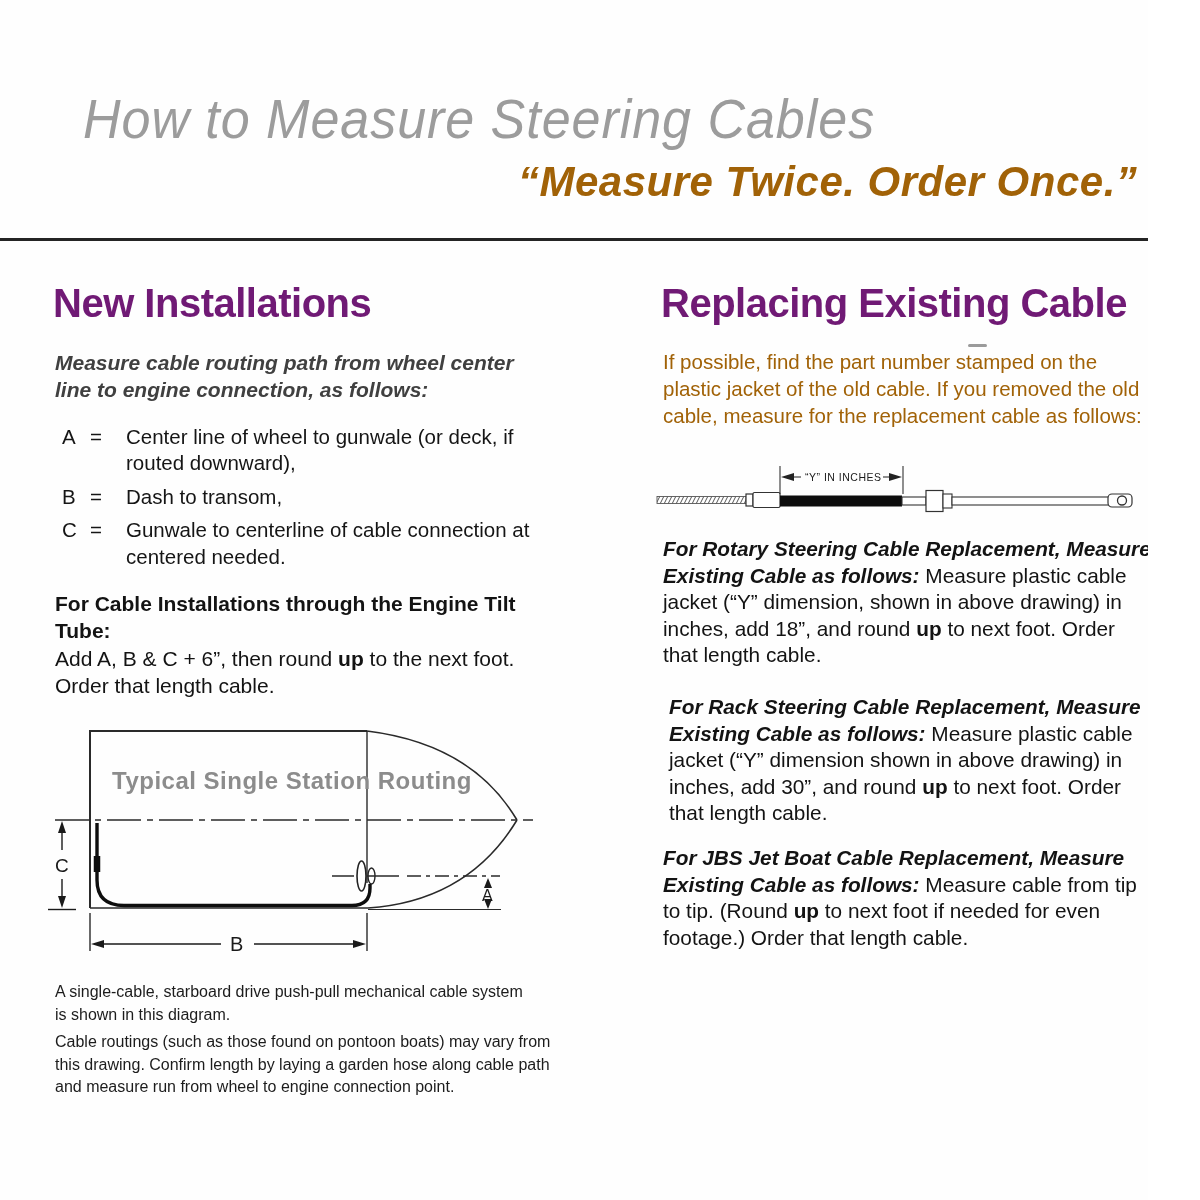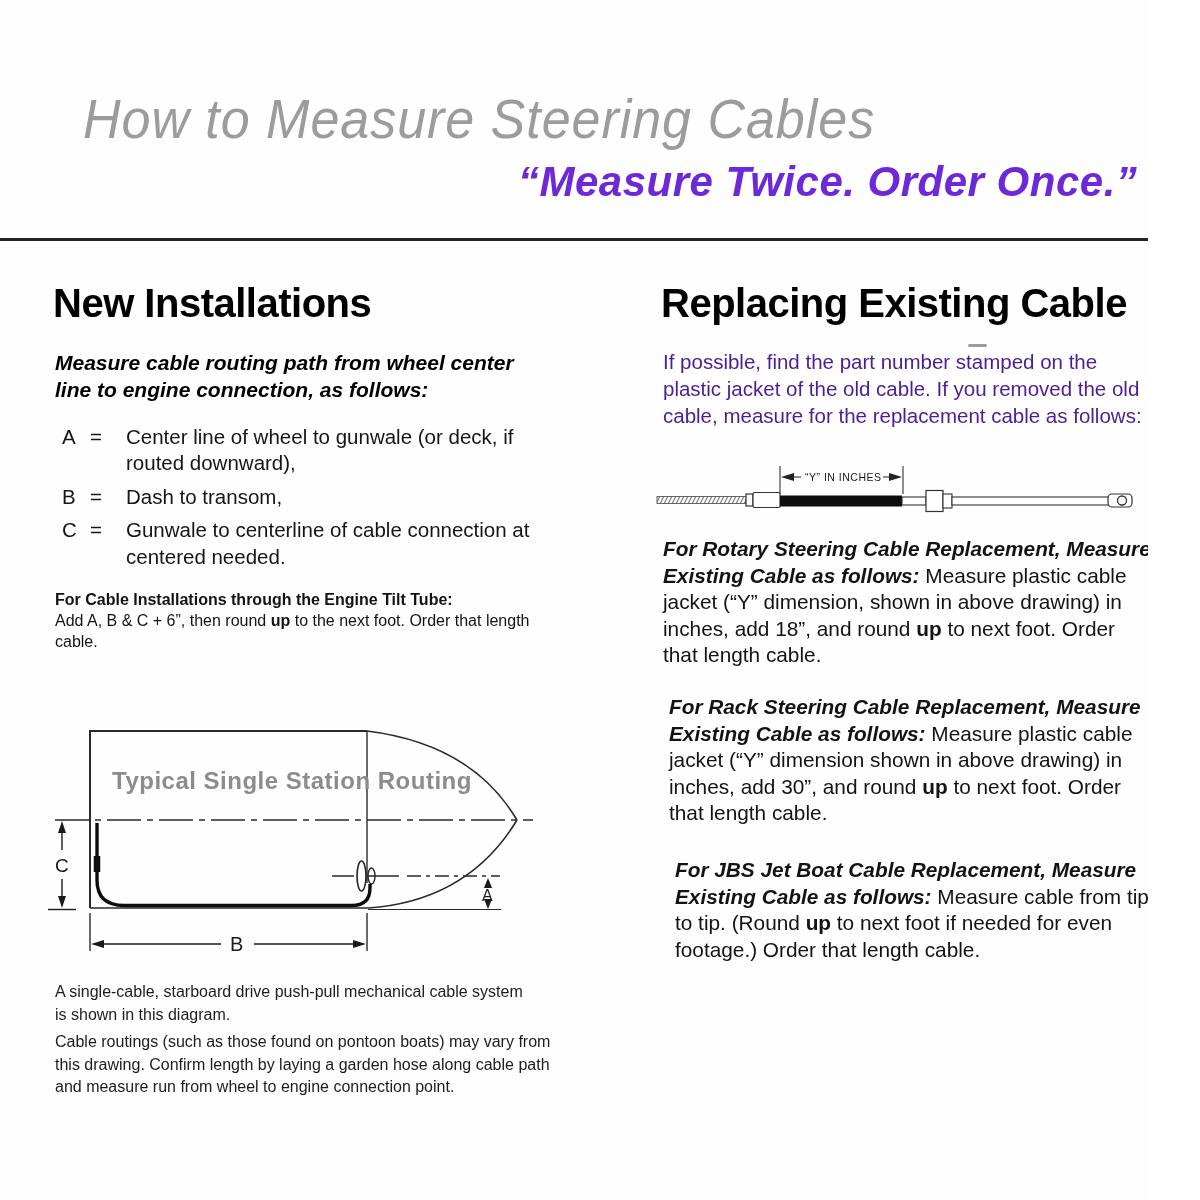--- a/index.html
+++ b/index.html
@@ -8,38 +8,38 @@
     font-family:"Liberation Sans",sans-serif;color:#161616;overflow:hidden;
   }
   .abs{position:absolute;}
   .title{
     left:83px;top:86px;font-size:56px;font-style:italic;font-weight:400;
     color:#9c9c9c;white-space:nowrap;transform:scaleX(.93);transform-origin:left top;
     letter-spacing:1px;
   }
   .tagline{
     left:518px;top:158px;font-size:42px;font-style:italic;font-weight:700;
-    color:#6d28d9;white-space:nowrap;letter-spacing:.5px;text-align:center;
+    color:#a16207;white-space:nowrap;letter-spacing:.5px;text-align:center;
   }
   .divider{left:0;top:238px;width:1200px;height:0;border-top:3px solid #242424;}
-  .col-heading{font-size:40px;font-weight:700;color:#000000;letter-spacing:-.5px;white-space:nowrap;}
+  .col-heading{font-size:40px;font-weight:700;color:#701a75;letter-spacing:-.5px;white-space:nowrap;}
   #left-heading{left:53px;top:281px;}
   #right-heading{left:661px;top:281px;}
   .intro-left{
     left:55px;top:349px;width:480px;font-size:21px;font-weight:700;font-style:italic;
-    line-height:1.3;color:#000000;
+    line-height:1.3;color:#404040;
   }
   .abc-list{left:62px;top:424px;width:472px;font-size:20.5px;line-height:1.29;color:#151515;}
   .abc-row{display:grid;grid-template-columns:28px 36px 1fr;margin-bottom:7px;}
-  .tilt{left:55px;top:590px;width:486px;font-size:16px;line-height:1.3;color:#131313;}
+  .tilt{left:55px;top:590px;width:486px;font-size:21px;line-height:1.3;color:#131313;}
   .tilt .tilt-head{font-weight:700;}
   .note{font-size:16px;line-height:1.42;color:#1c1c1c;}
   #note1{left:55px;top:965px;width:470px;}
   #note2{left:55px;top:1015px;width:505px;}
-  .right-intro{left:663px;top:348px;width:487px;font-size:20.5px;line-height:1.32;color:#4c1d95;}
+  .right-intro{left:663px;top:348px;width:487px;font-size:20.5px;line-height:1.32;color:#a16207;}
   .sec{width:492px;font-size:20.8px;line-height:1.28;color:#131313;}
   .sec .lead{font-weight:700;font-style:italic;text-align:center;}
   #sec0{left:663px;top:536px;}
   #sec1{left:663px;top:688px;}
   #sec2{left:663px;top:845px;}
   .artifact-dash{left:968px;top:344px;width:19px;height:3px;background:#9b9b9b;border-radius:2px;}
   svg text{font-family:"Liberation Sans",sans-serif;}
   .diag-caption{fill:#8c8c8c;font-size:24px;font-weight:700;letter-spacing:.5px;}
   .dim-label{fill:#1a1a1a;}
 </style>
@@ -154,15 +154,15 @@
     <path d="M794,477 L801,477" stroke="#333" stroke-width="1.1"></path>
     <text x="805" y="481" font-size="10.5" letter-spacing="0.5" class="dim-label">“Y” IN INCHES</text>
     <path d="M883,477 L889,477" stroke="#333" stroke-width="1.1"></path>
     <polygon points="902,477 889,473 889,481" fill="#222"></polygon>
   </svg>
 
   <p class="abs sec" id="sec0" style="margin:0"><span class="lead">For Rotary Steering Cable Replacement, Measure Existing Cable as follows:</span><span> Measure plastic cable jacket (“Y” dimension, shown in above drawing) in inches, add 18”, and round </span><b>up</b><span> to next foot. Order that length cable.</span></p>
 
   <p class="abs sec" id="sec1" style="margin:6px"><span class="lead">For Rack Steering Cable Replacement, Measure Existing Cable as follows:</span><span> Measure plastic cable jacket (“Y” dimension shown in above drawing) in inches, add 30”, and round </span><b>up</b><span> to next foot. Order that length cable.</span></p>
 
-  <p class="abs sec" id="sec2" style="margin:12px"><span class="lead">For JBS Jet Boat Cable Replacement, Measure Existing Cable as follows:</span><span> Measure cable from tip to tip. (Round </span><b>up</b><span> to next foot if needed for even footage.) Order that length cable.</span></p>
+  <p class="abs sec" id="sec2" style="margin:0"><span class="lead">For JBS Jet Boat Cable Replacement, Measure Existing Cable as follows:</span><span> Measure cable from tip to tip. (Round </span><b>up</b><span> to next foot if needed for even footage.) Order that length cable.</span></p>
 
 </div>
 
 </body></html>

